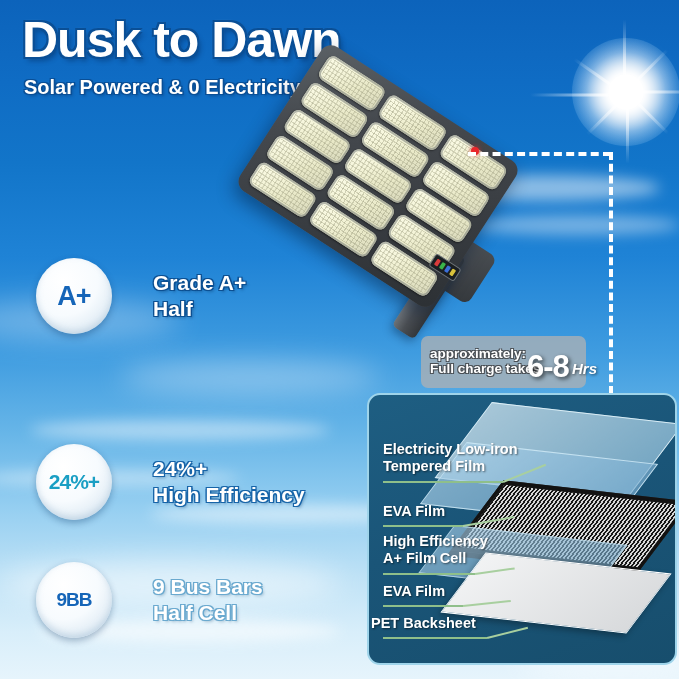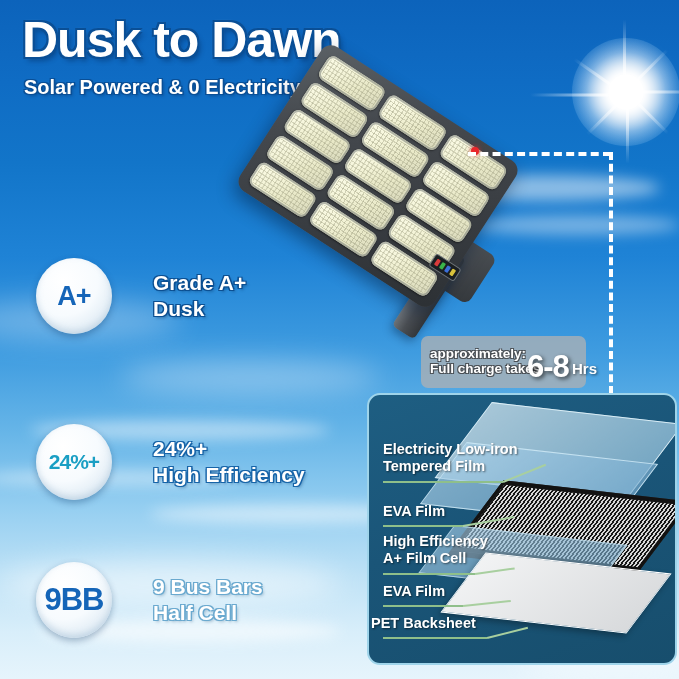--- a/index.html
+++ b/index.html
@@ -118,20 +118,21 @@
      text-shadow:-1px -1px 0 #4a4f54,1px -1px 0 #4a4f54,-1px 1px 0 #4a4f54,1px 1px 0 #4a4f54;}
   #charge-l2{font-size:13.5px;font-weight:bold;color:#fff;margin-top:5px;
      text-shadow:-1px -1px 0 #4a4f54,1px -1px 0 #4a4f54,-1px 1px 0 #4a4f54,1px 1px 0 #4a4f54;}
   #charge-hours{
     position:absolute;left:527px;top:349px;font-size:31px;font-weight:bold;color:#fff;
     letter-spacing:-1px;text-shadow:2px 2px 4px rgba(0,0,0,.65);
   }
   #charge-unit{
     position:absolute;left:572px;top:360px;font-size:15px;font-weight:bold;color:#fff;
     text-shadow:1px 1px 3px rgba(0,0,0,.6);
+    font-style:italic;
   }
 
   
   #diagram{
     position:absolute;left:367px;top:393px;width:306px;height:268px;
     background:linear-gradient(160deg,#1e5e82 0%,#1a5578 45%,#174e6d 100%);
     border:2px solid #9fd4ea;border-radius:13px;overflow:hidden;
   }
   .layer-label{position:absolute;font-size:14.5px;font-weight:bold;color:#ffffff;
      line-height:1.2;text-shadow:1px 1px 2px rgba(0,0,0,.55);white-space:nowrap;}
@@ -235,37 +236,37 @@
   </div>
   <div id="charge-hours">6-8</div>
   <div id="charge-unit">Hrs</div>
 
   <div class="feature" style="left:36px;top:258px;">
     <div class="badge-circle">
       <span class="badge-text" style="font-size:27px;color:#1565b8;">A+</span>
     </div>
     <div class="feature-label lbl-dark">
       <span>Grade A+</span>
-      <span class="l2">Dusk</span>
-    </div>
-  </div>
-
-  <div class="feature" style="left:36px;top:424px;">
+      <span class="l2">Half</span>
+    </div>
+  </div>
+
+  <div class="feature" style="left:36px;top:444px;">
     <div class="badge-circle">
       <span class="badge-text" style="font-size:21px;color:#1a9fc4;">24%+</span>
     </div>
     <div class="feature-label lbl-mid">
       <span>24%+</span>
       <span class="l2">High Efficiency</span>
     </div>
   </div>
 
   <div class="feature" style="left:36px;top:562px;">
     <div class="badge-circle">
-      <span class="badge-text" style="font-size:31px;color:#1565b8;">9BB</span>
+      <span class="badge-text" style="font-size:19px;color:#1565b8;">9BB</span>
     </div>
     <div class="feature-label lbl-light">
       <span>9 Bus Bars</span>
       <span class="l2">Half Cell</span>
     </div>
   </div>
 
   <div id="diagram">
 
     <div class="sheet glass1"></div>

